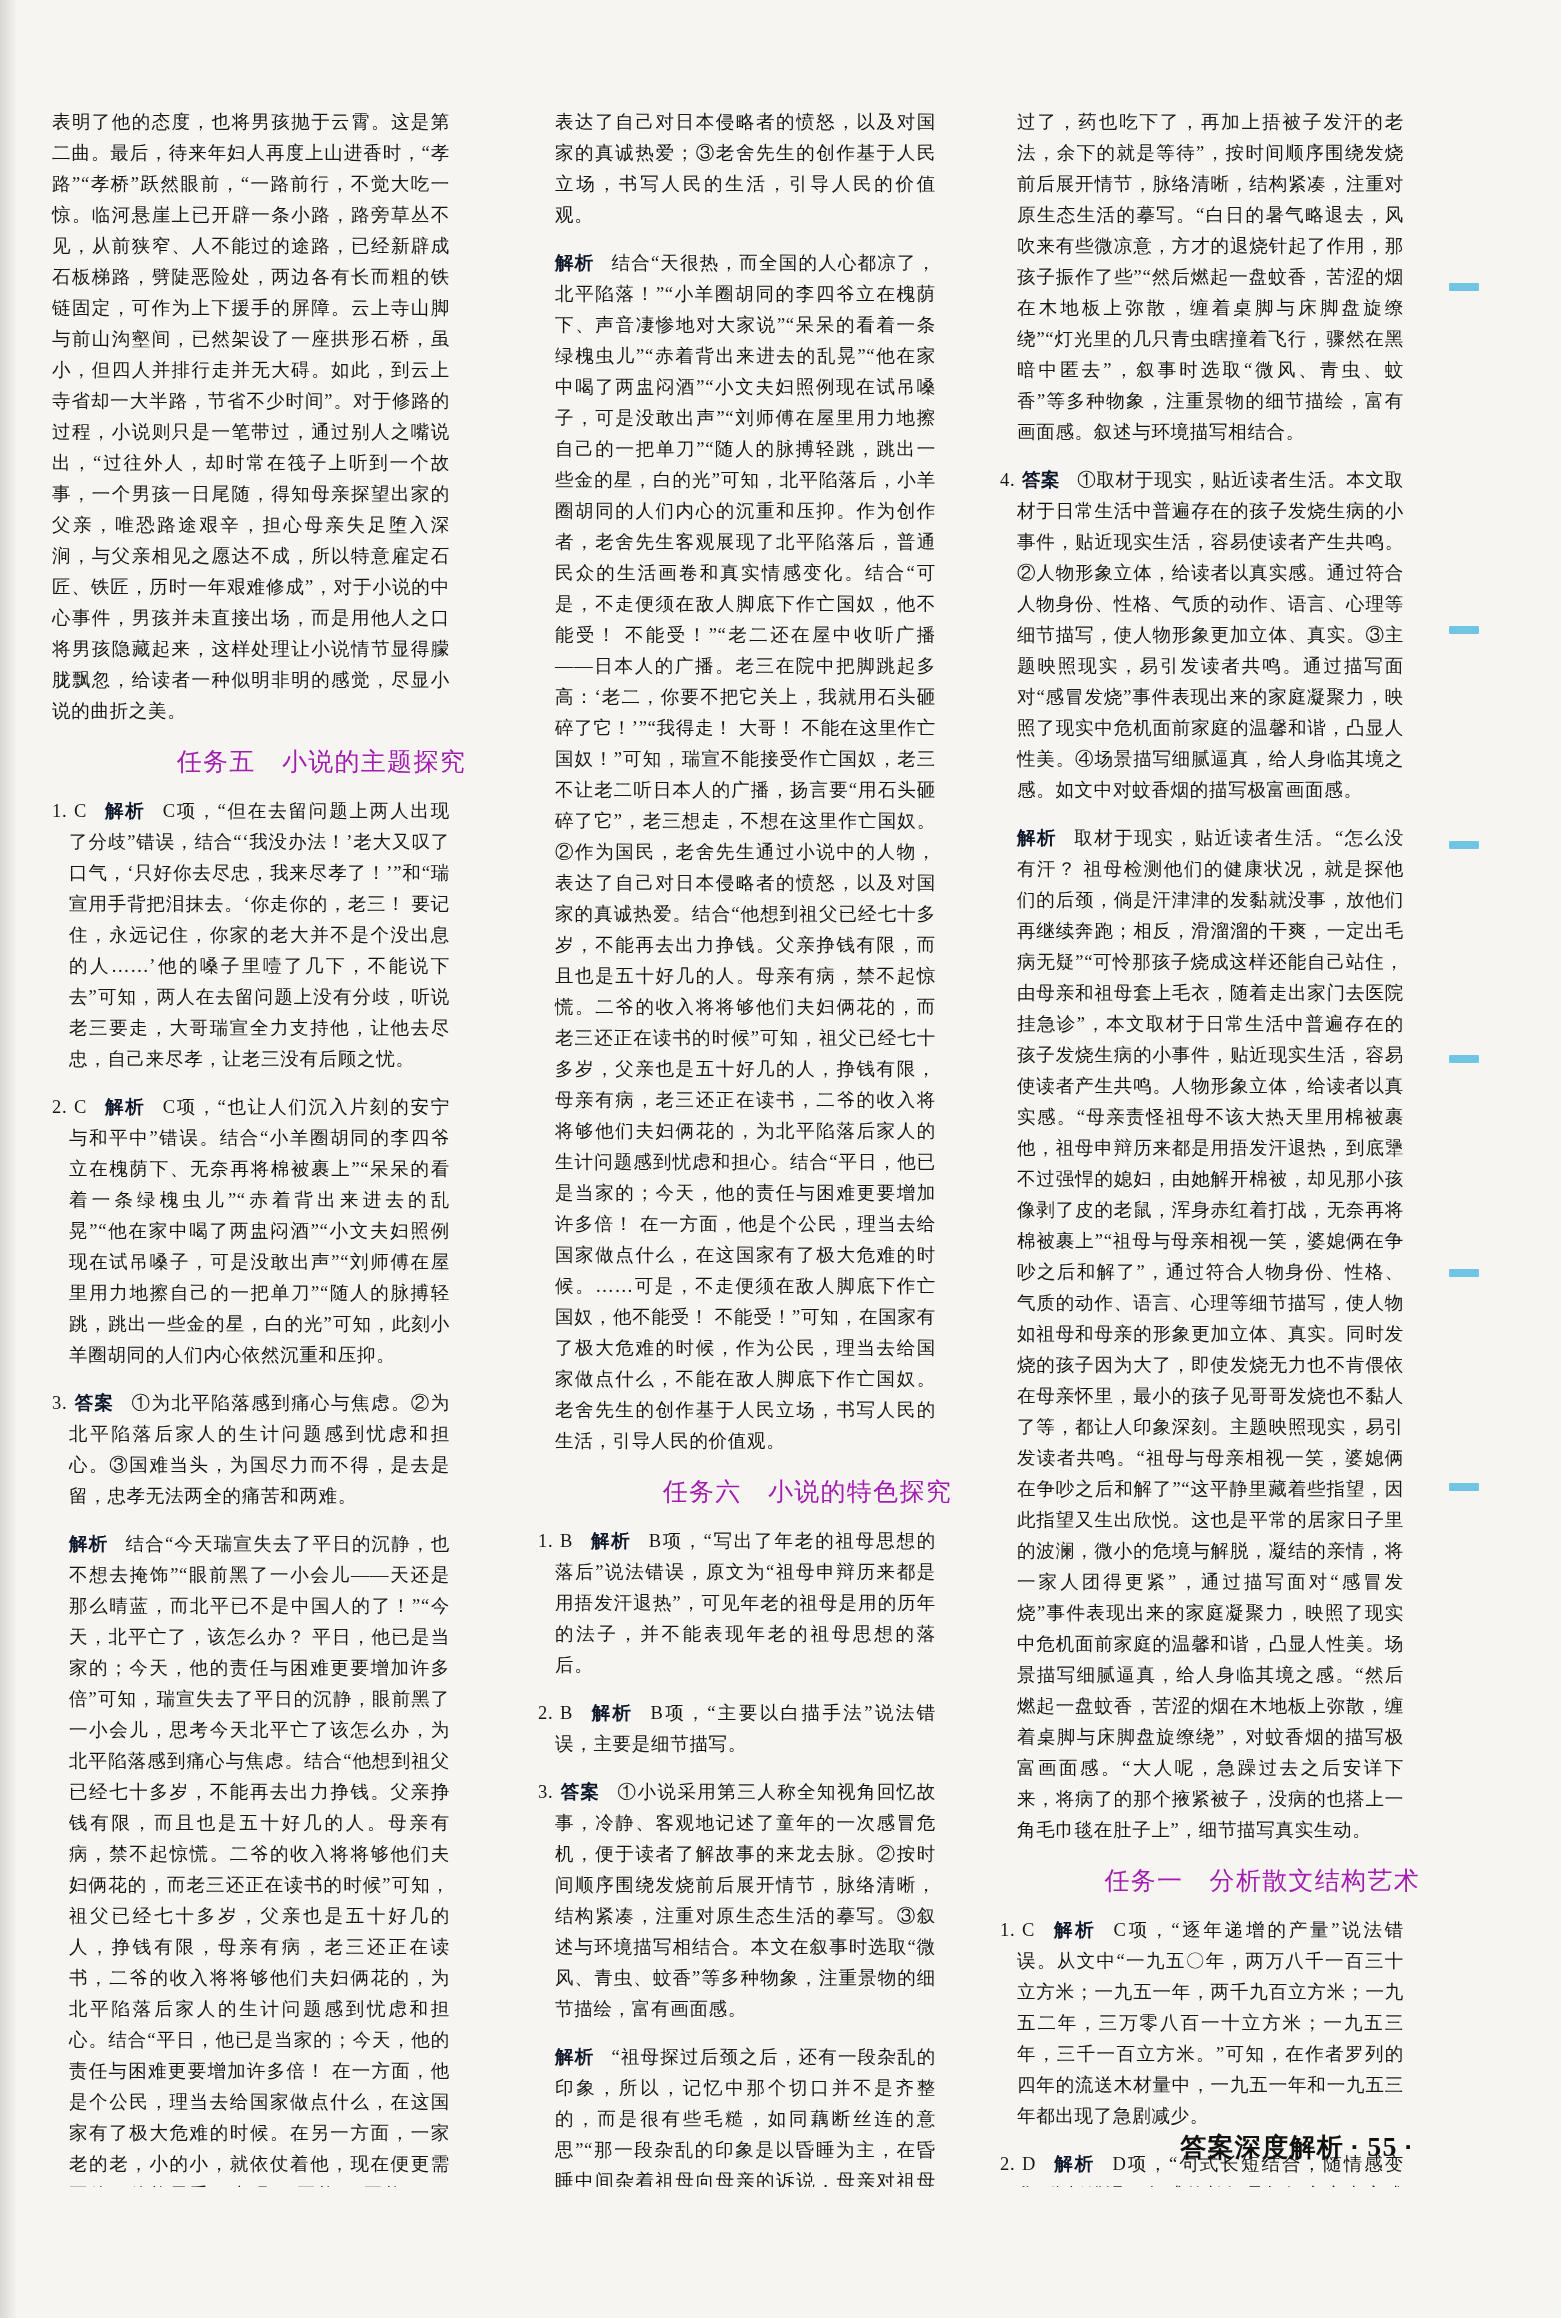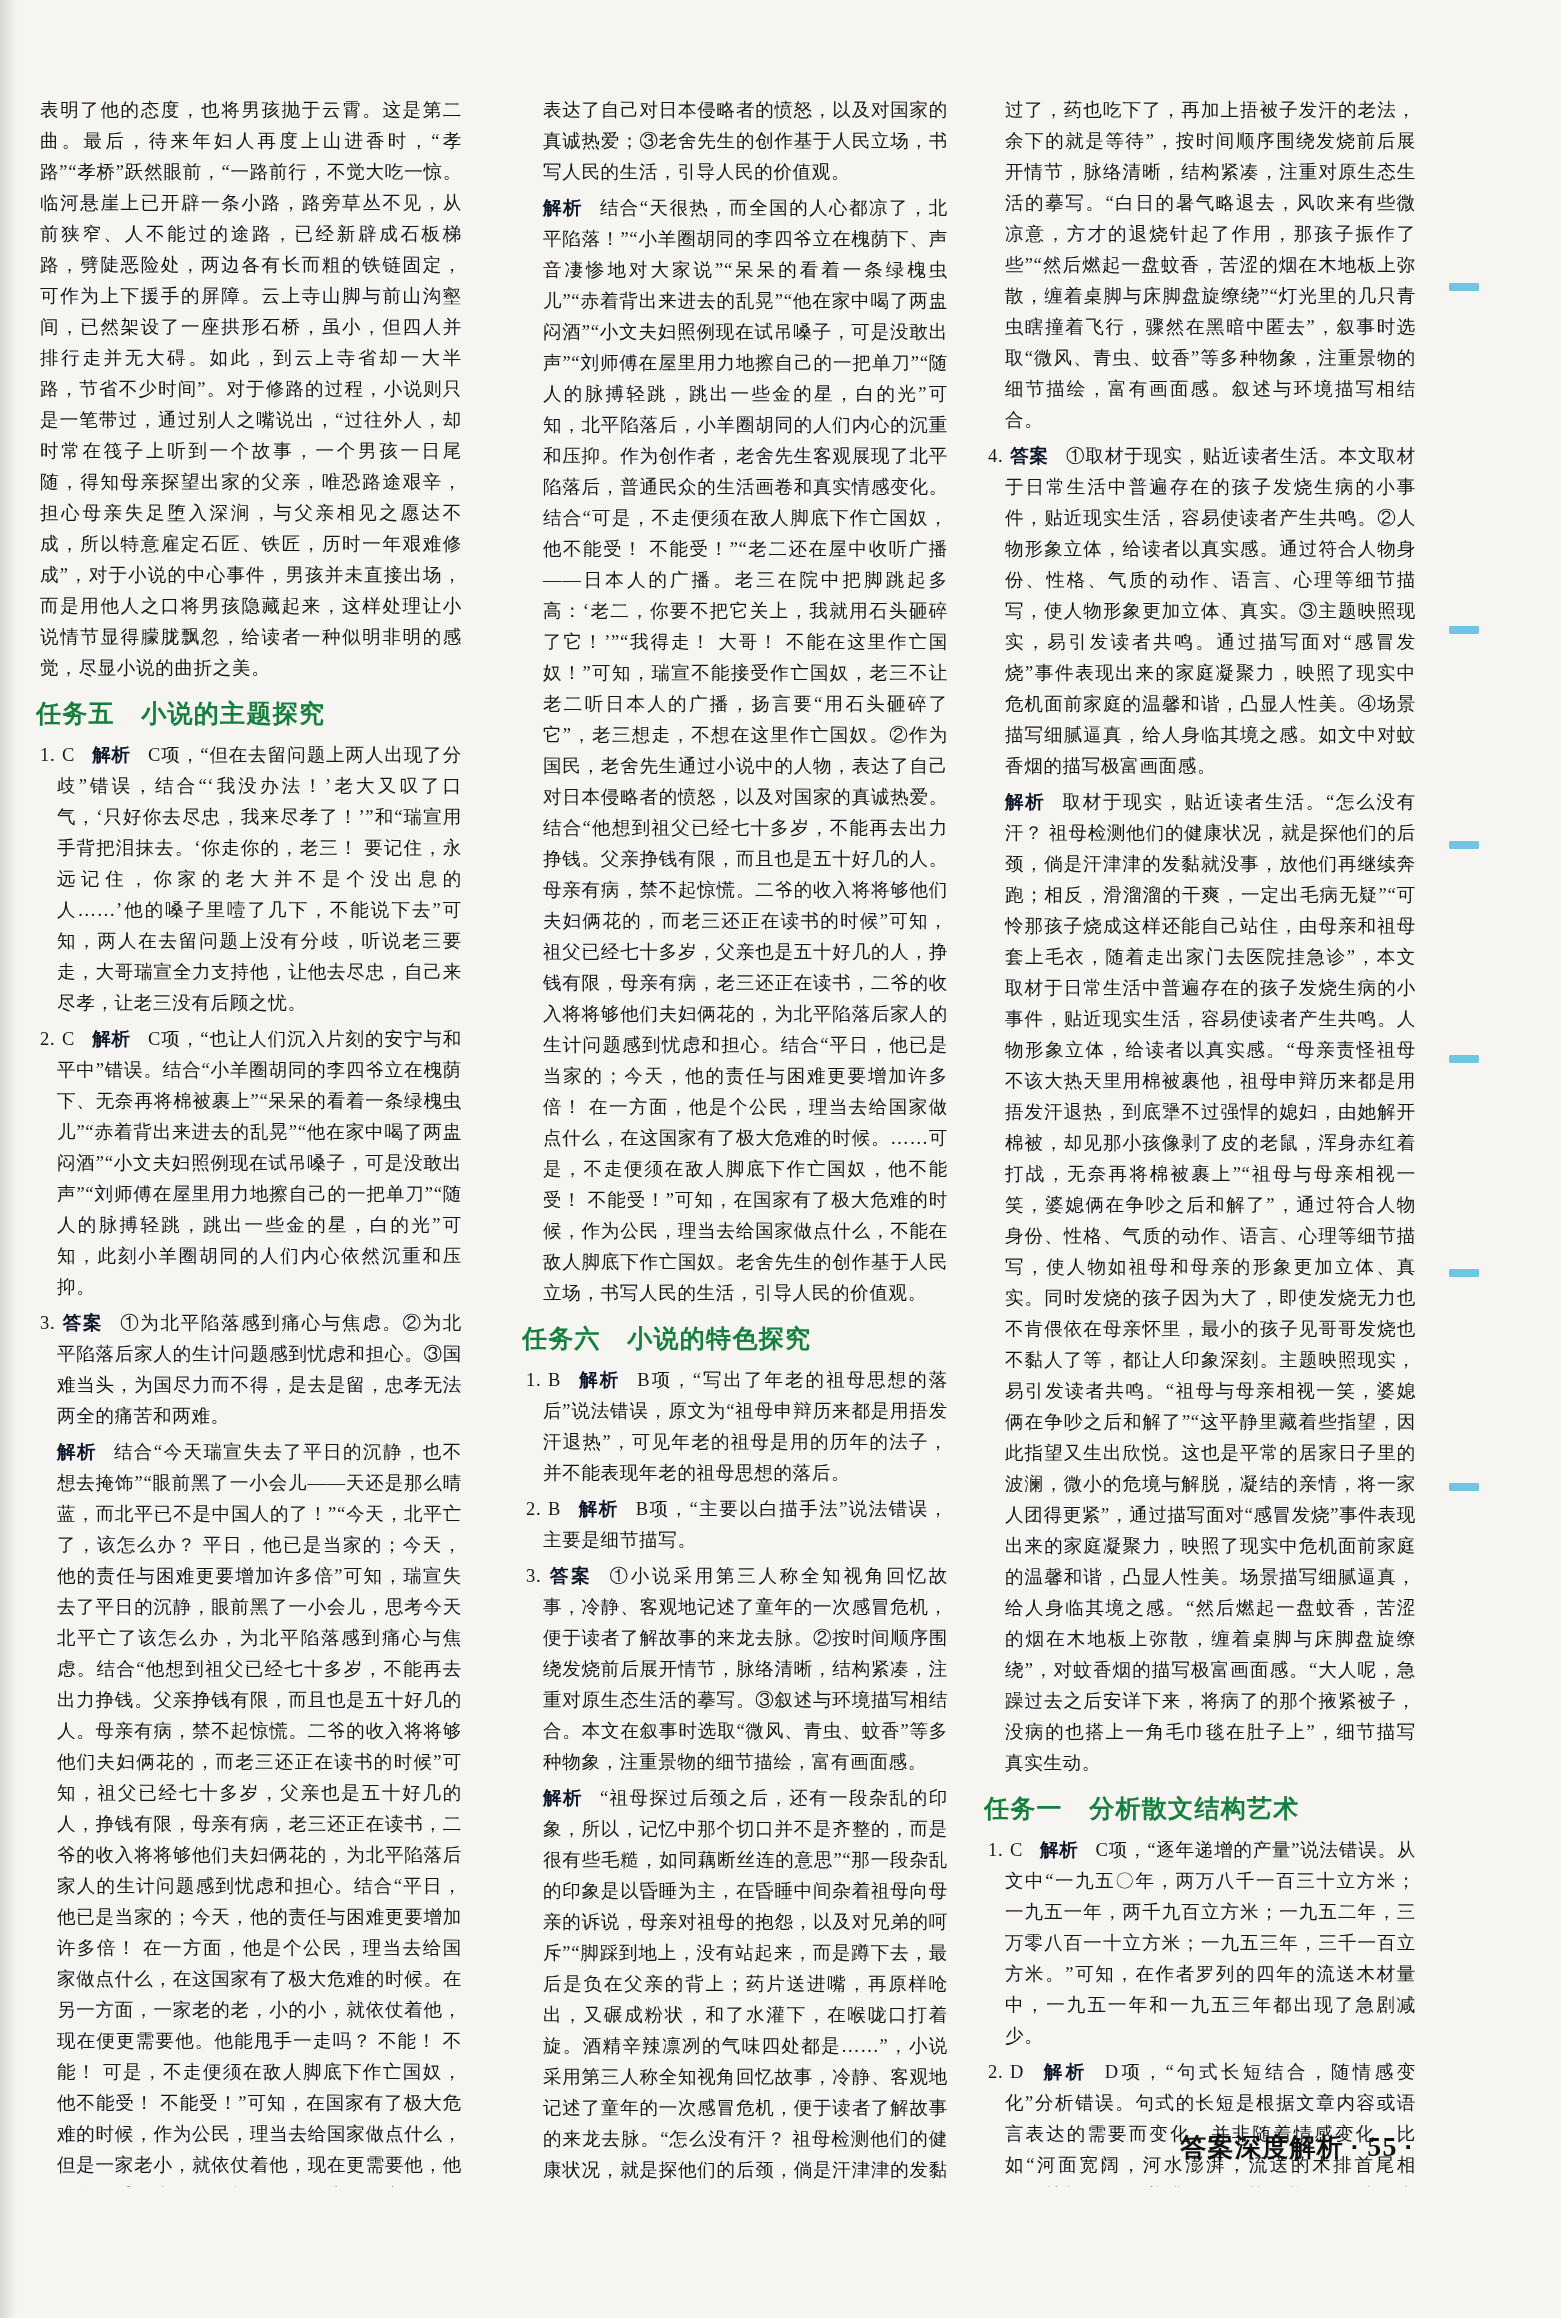--- a/index.html
+++ b/index.html
@@ -17,34 +17,34 @@
     pointer-events:none;
   }
   .col{
     position:absolute;top:91px;height:2096px;overflow:hidden;
     font-size:18.5px;line-height:31px;letter-spacing:0.7px;
     text-align:justify;
   }
   #col0{left:36px;width:430px;}
   #col1{left:522px;width:430px;}
   #col2{left:984px;width:436px;}
-  p{margin:4px;}
+  p{margin:16px;}
   .cont{padding-left:17px;}
   .sub{padding-left:17px;}
   .item{padding-left:17px;text-indent:-17px;}
   .inum{margin-right:6.6px;}
   .ans{margin-right:17px;}
   .lbl{
     font-family:"Liberation Sans","DejaVu Sans",sans-serif;
     font-weight:700;margin-right:17px;color:#0f172a;
   }
   h3{
     font-family:"Liberation Sans","DejaVu Sans",sans-serif;
-    font-weight:700;text-align:left;text-indent:0;
-    color:#15803d;letter-spacing:1.3px;
+    font-weight:400;text-align:right;text-indent:0;
+    color:#a21caf;letter-spacing:1.3px;
   }
   .h2{font-size:25px;line-height:36px;margin:10.5px 0 8px;}
   .h1{font-size:30px;line-height:41px;margin:18.5px 0 6.6px;}
   .footer{
     position:absolute;top:2111px;right:140px;
     font-family:"Liberation Sans","DejaVu Sans",sans-serif;
     font-weight:700;font-size:26px;color:#111;
     letter-spacing:1.3px;white-space:nowrap;margin-top:19px;
   }
   .fdot{margin:0 6.6px;font-weight:700;}

